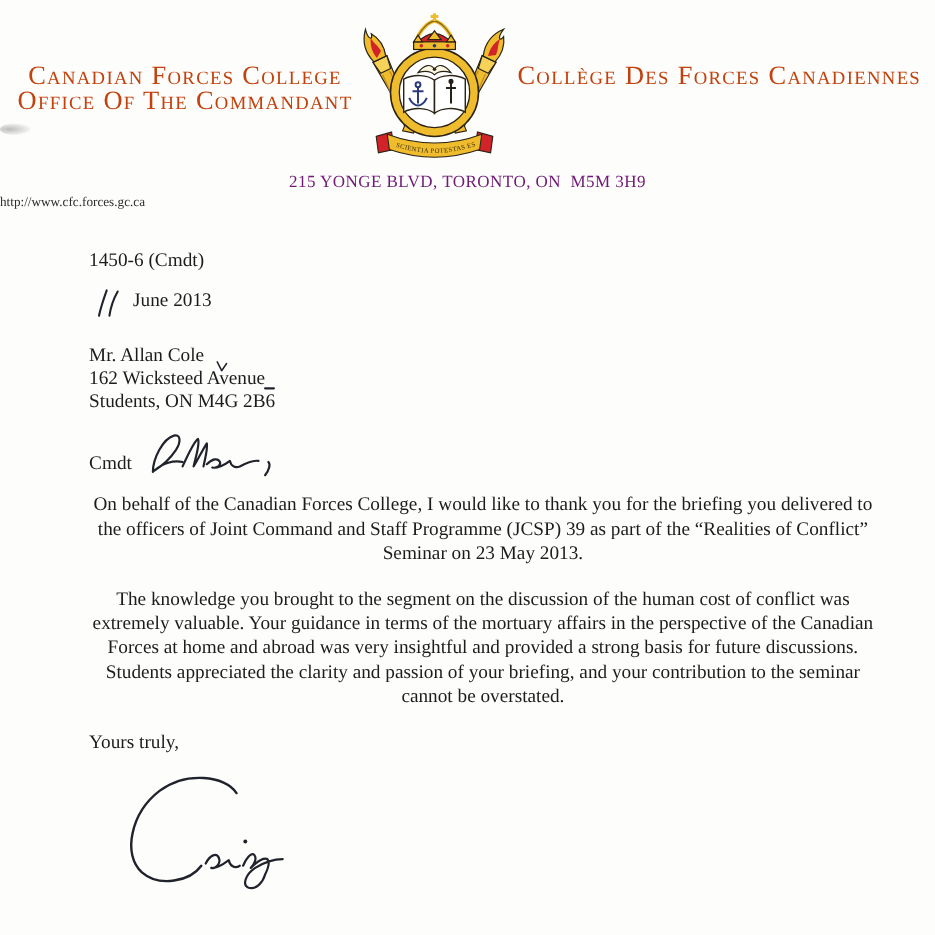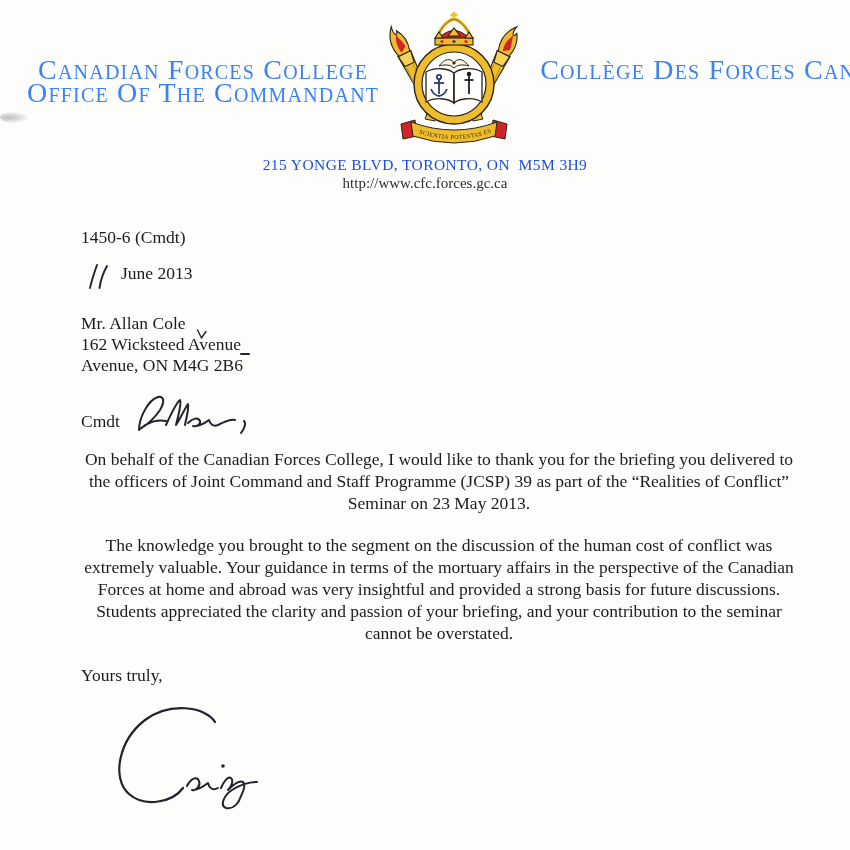--- a/index.html
+++ b/index.html
@@ -16,41 +16,39 @@
   .letterhead{
     display:flex;
     align-items:flex-start;
     padding-top:8px;
   }
   .lh-side{
     flex:1;
     padding-top:50px;
     text-align:center;
     font-variant:small-caps;
-    font-size:28px;
+    font-size:24px;
     line-height:23px;
     letter-spacing:1.2px;
-    color:#3b82f6;
+    color:#c2410c;
     white-space:nowrap;
-    margin-left:11px;
   }
   .lh-side.left{padding-left:16px;}
   .lh-side.right{padding-right:24px;}
   .crest-wrap{width:150px;flex:0 0 150px;text-align:center;}
   .lh-address{
     text-align:center;
     font-size:15.5px;
     letter-spacing:.4px;
-    color:#1d4ed8;
+    color:#701a75;
     margin-top:2px;
     white-space:pre;
   }
   .lh-url{
-    text-align:center;
-    font-size:15px;
+    font-size:12px;
     color:#2e2e2e;
     margin-top:1px;
   }
   
   .letter{
     width:716px;
     margin-left:81px;
     font-size:17.5px;
     line-height:22px;
     color:#1c1c1c;
@@ -190,21 +188,21 @@
       <svg class="hand-day" width="26" height="28" viewBox="0 0 26 28" role="img" aria-label="11">
         <path class="ink" stroke-width="1.9" d="M12,3 C9.5,10 6.5,19 5,26"></path>
         <path class="ink" stroke-width="1.9" d="M22,4 C18,11 15.5,19 14.5,26"></path>
       </svg>
       <span>June 2013</span>
     </div>
 
     <div class="recipient">
       <div>Mr. Allan Cole</div>
       <div>162 Wicksteed Avenue</div>
-      <div>Avenue, ON M4G 2B6</div>
+      <div>Students, ON M4G 2B6</div>
       <svg class="hand-caret" width="12" height="11" viewBox="0 0 12 11">
         <path class="ink" stroke-width="1.4" d="M1.5,1 L5.5,9 L10,2.5"></path>
       </svg>
       <div class="hand-macron"></div>
     </div>
 
     <div class="salutation">
       <span class="word">Cmdt</span>
       <svg class="hand-name" width="122" height="46" viewBox="0 0 122 46" role="img" aria-label="Allan,">
         <path class="ink" stroke-width="2" d="M3,38 C3,26 12,8 22,5 C28,3.5 29,10 24,18 C18,27 9,34 4,37 C12,30 22,27 30,29"></path>

